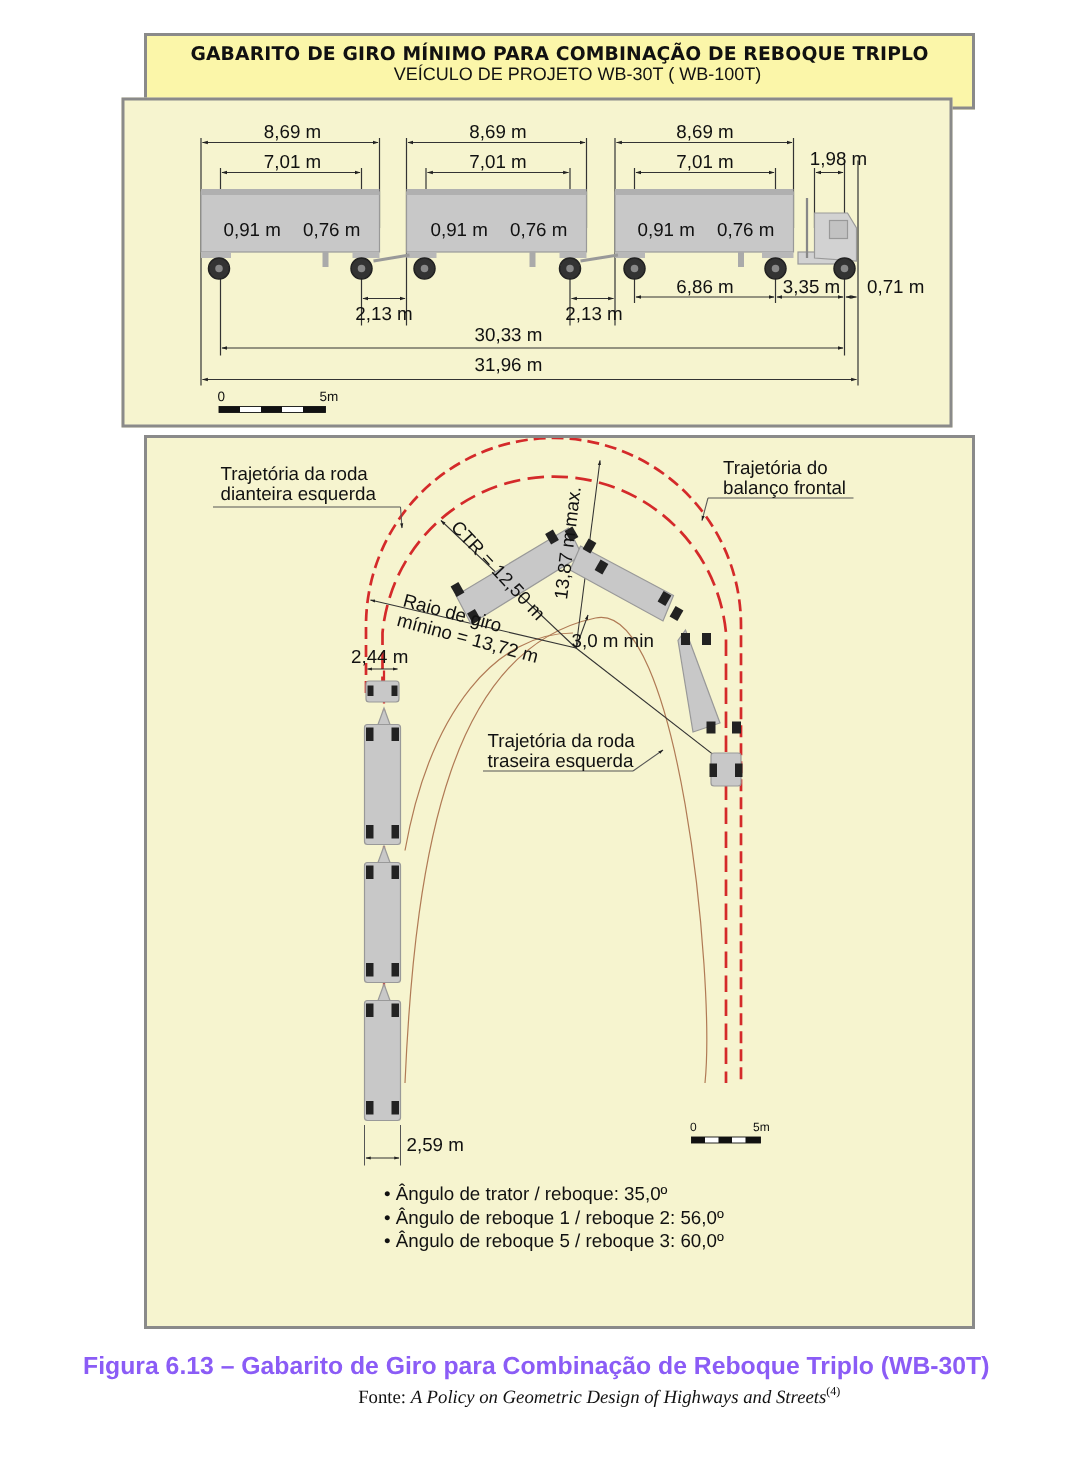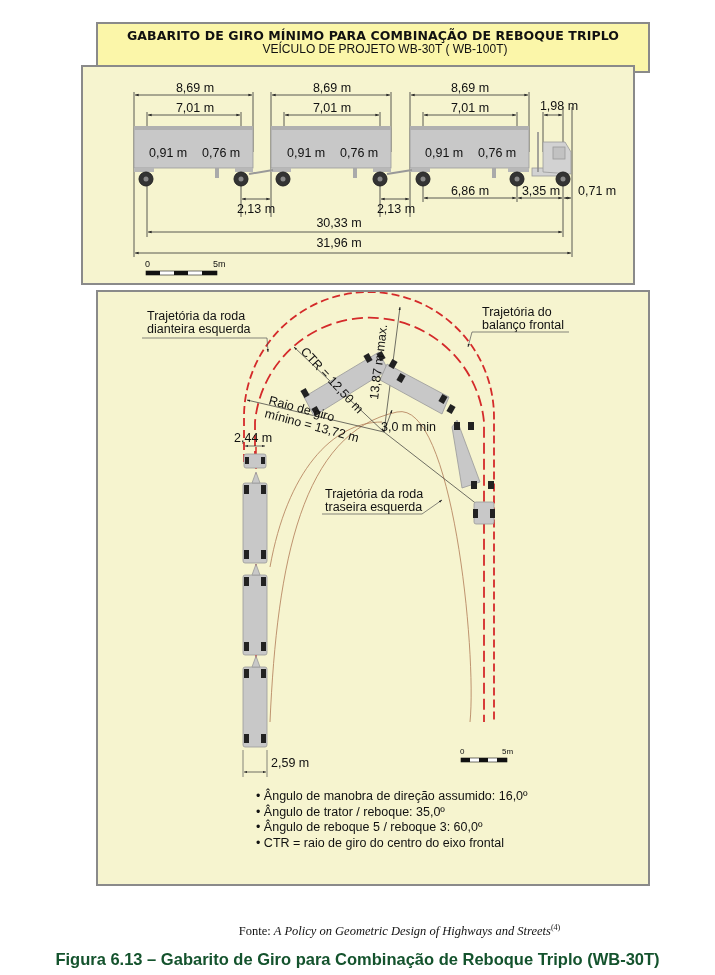--- a/index.html
+++ b/index.html
@@ -5,21 +5,21 @@
   html, body { margin:0; padding:0; background:#ffffff; }
   body { width:715px; height:975px; position:relative; overflow:hidden; font-family:"Liberation Sans", sans-serif; }
   .title-box { position:absolute; left:96px; top:22px; width:554px; height:51px; background:#fbf6a9; border:2px solid #8a8a8a; box-sizing:border-box; text-align:center; }
   .title-main { font-family:"DejaVu Sans", sans-serif; font-weight:bold; font-size:12.5px; color:#111; margin-top:4px; letter-spacing:0.1px; }
   .title-sub { font-size:12px; color:#111; margin-top:-1px;margin-left:24px; }
   .panel { position:absolute; background:#f6f4cf; border:2px solid #8a8a8a; box-sizing:border-box; }
   #panel-top { left:81px; top:65px; width:554px; height:220px; }
   #panel-bottom { left:96px; top:290px; width:554px; height:596px; }
   svg text { font-family:"Liberation Sans", sans-serif; fill:#111; }
   .caption { position:absolute; left:0; width:715px; text-align:center; }
-  .cap-main { top:902px; font-weight:bold; font-size:16.5px; color:#14532d;margin-top:48px; }
+  .cap-main { top:902px; font-weight:bold; font-size:16.5px; color:#8b5cf6; }
   .cap-src { top:923px; font-family:"Liberation Serif", serif; font-size:12.5px; color:#111;padding-left:42px; }
   .cap-src i { font-style:italic; }
   .cap-src sup { font-size:8px; }
   .notes { position:absolute; left:256px; top:789px; font-size:12.5px; line-height:15.5px; color:#111; }
   .notes div::before { content:"\2022\00a0"; }
 </style>
 </head>
 <body>
 
 <div class="title-box">
@@ -280,20 +280,19 @@
       <text x="500" y="752" font-size="8">5m</text>
       <rect x="459" y="756" width="46" height="4" fill="#fff" stroke="#111" stroke-width="0.6"></rect>
       <rect x="459" y="756" width="9" height="4" fill="#111"></rect>
       <rect x="477" y="756" width="9" height="4" fill="#111"></rect>
       <rect x="495" y="756" width="10" height="4" fill="#111"></rect>
     </g>
   </svg>
 </div>
 
 <div class="notes">
-  <div>Ângulo de manobra de direção assumido: 16,0º</div>
   <div>Ângulo de trator / reboque: 35,0º</div>
+  <div>Ângulo de reboque 1 / reboque 2: 56,0º</div>
   <div>Ângulo de reboque 5 / reboque 3: 60,0º</div>
-  <div>CTR = raio de giro do centro do eixo frontal</div>
 </div>
 
 <div class="caption cap-main">Figura 6.13 – Gabarito de Giro para Combinação de Reboque Triplo (WB-30T)</div>
 <div class="caption cap-src"><span>Fonte: </span><i>A Policy on Geometric Design of Highways and Streets</i><sup>(4)</sup></div>
 
 </body></html>

